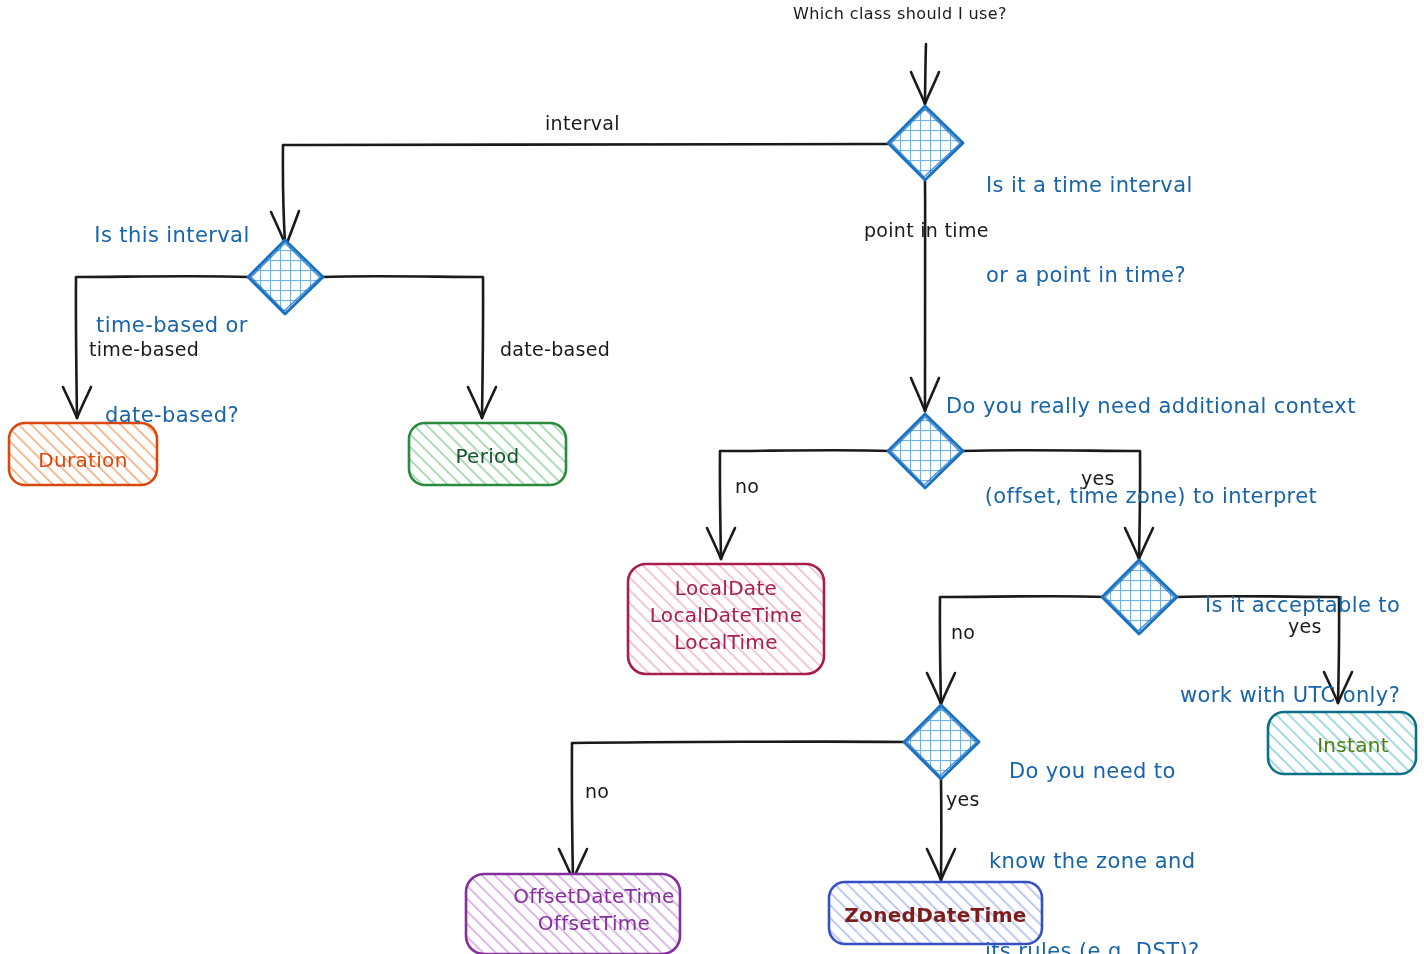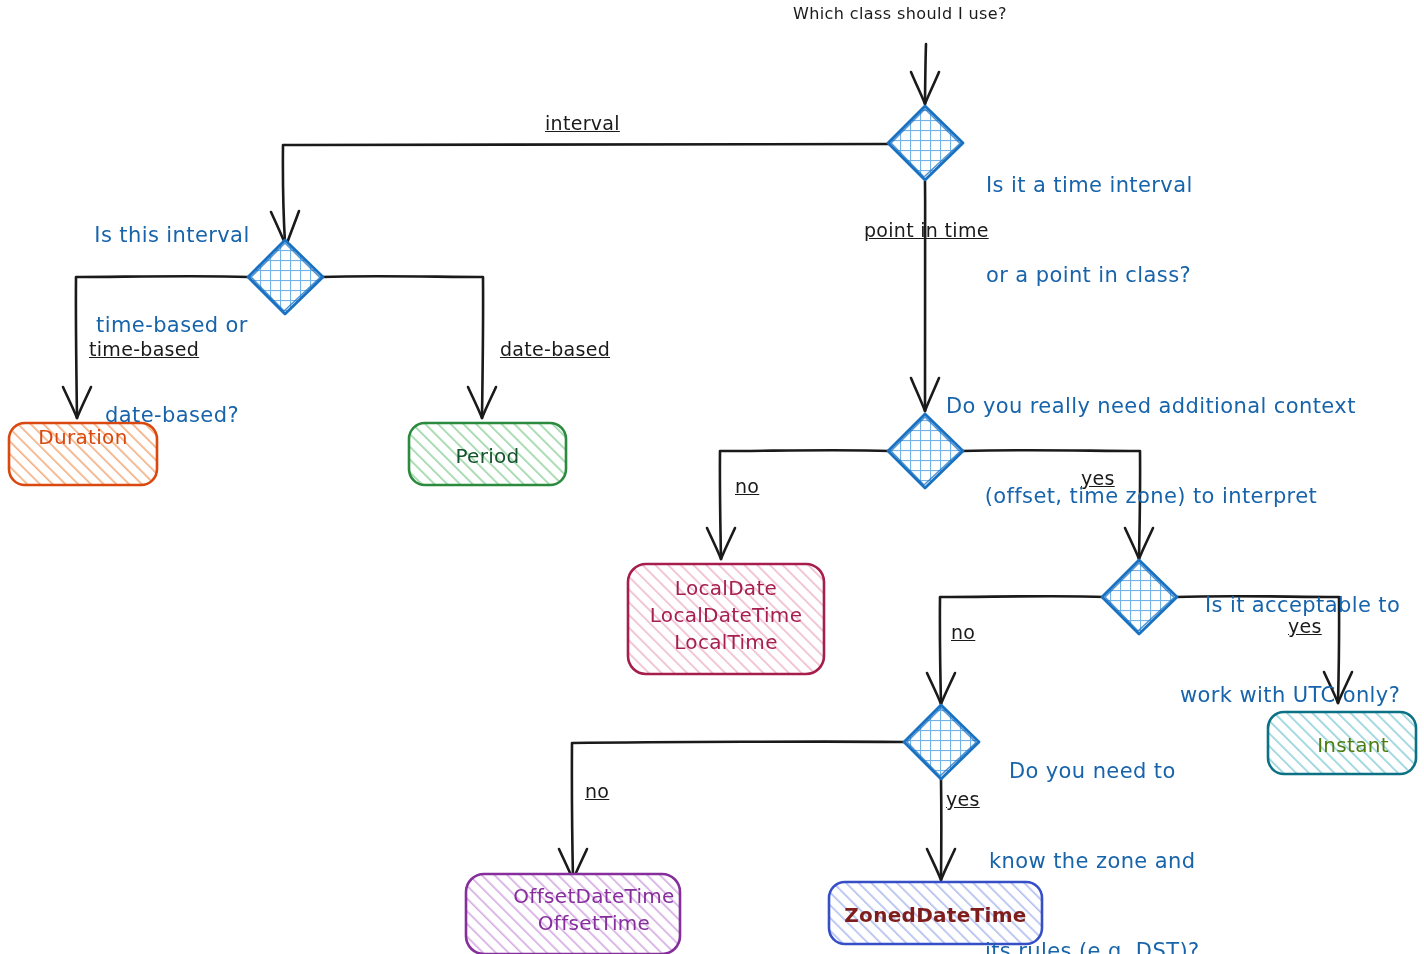--- a/index.html
+++ b/index.html
@@ -33,21 +33,20 @@
   }
   .e-label {
     position: absolute;
     color: #1a1a1a;
     font-family: "DejaVu Sans", sans-serif;
     font-size: 19px;
     line-height: 24px;
     letter-spacing: 0.3px;
     white-space: pre;
     pointer-events: none;
-    text-decoration: underline;
   }
   .title-label {
     position: absolute;
     color: #1a1a1a;
     font-family: "DejaVu Sans", sans-serif;
     font-size: 16px;
     letter-spacing: 0.4px;
     white-space: pre;
   }
   .term-label {
@@ -224,21 +223,21 @@
     <g>
       <rect x="829" y="882" width="213" height="62" rx="16" ry="16" fill="url(#hatch-blue)" stroke="#364fc7" stroke-width="2.6"></rect>
     </g>
   </g>
 </svg>
 
 <div class="title-label" style="left:793px; top:4px;">Which class should I use?</div>
 
 <div class="q-label" style="left:986px; top:110px;">
   <div>Is it a time interval</div>
-  <div>or a point in class?</div>
+  <div>or a point in time?</div>
 </div>
 
 <div class="q-label center-x" style="left:72px; top:160px; width:200px; text-align:center;">
   <div>Is this interval</div>
   <div>time-based or</div>
   <div>date-based?</div>
 </div>
 
 <div class="q-label" style="left:946px; top:331px; text-align:center;">
   <div>Do you really need additional context</div>
@@ -269,21 +268,21 @@
 <div class="e-label" style="left:1081px; top:466px;">yes</div>
 
 <div class="e-label" style="left:951px; top:620px;">no</div>
 
 <div class="e-label" style="left:1288px; top:614px;">yes</div>
 
 <div class="e-label" style="left:585px; top:779px;">no</div>
 
 <div class="e-label" style="left:946px; top:787px;">yes</div>
 
-<div class="node-box" style="left:9px; top:424px; width:148px;">
+<div class="node-box" style="left:9px; top:447px; width:148px;">
   <div class="term-label" style="position:relative; color:#d9480f;">Duration</div>
 </div>
 
 <div class="node-box" style="left:409px; top:443px; width:157px;">
   <div class="term-label" style="position:relative; color:#14532d;">Period</div>
 </div>
 
 <div class="node-box" style="left:628px; top:575px; width:196px;">
   <div class="term-label" style="position:relative; color:#a61e4d;">LocalDate</div>
   <div class="term-label" style="position:relative; color:#a61e4d;">LocalDateTime</div>

